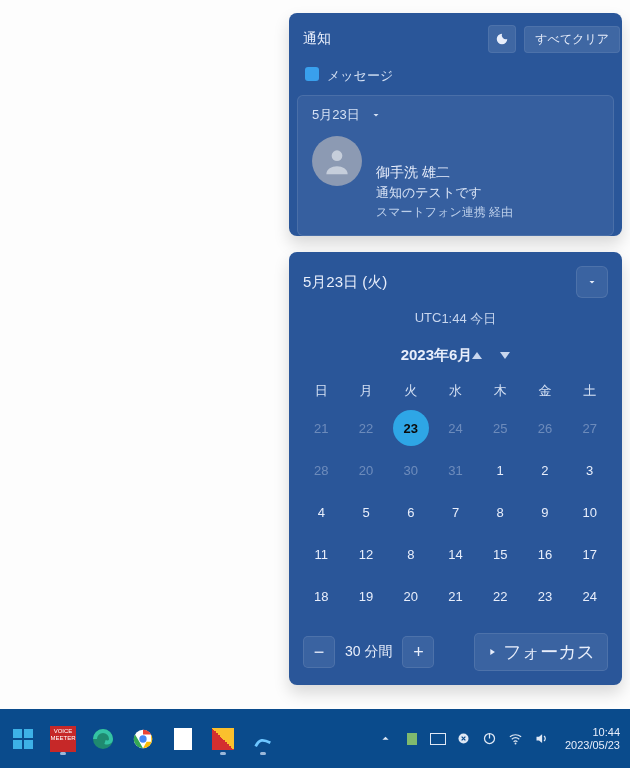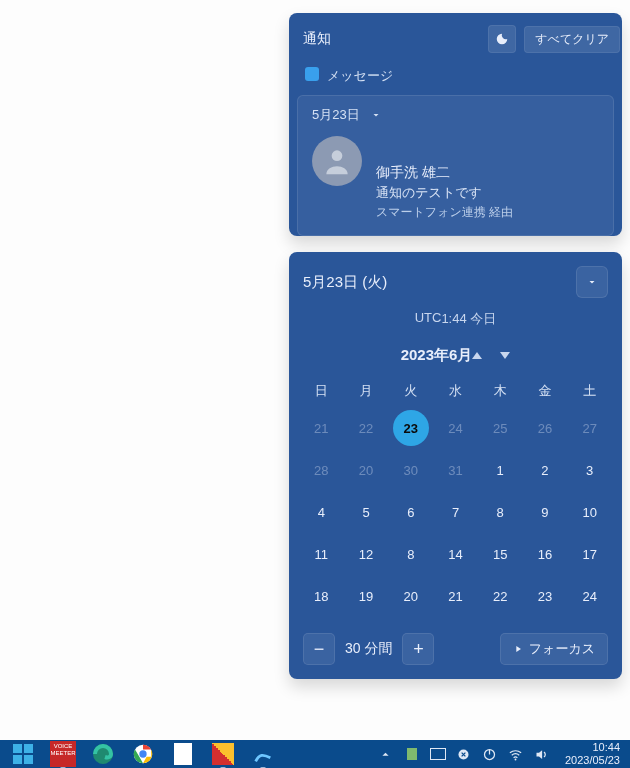--- a/index.html
+++ b/index.html
@@ -133,27 +133,27 @@
     width:30px;height:30px;border-radius:5px;
     background:rgba(255,255,255,0.08);
     display:flex;align-items:center;justify-content:center;
     color:#e8eefb;font-size:18px;
     border:1px solid rgba(255,255,255,0.10);
   }
   .step-val{font-size:14px;color:#e8eefb;}
   .focus-btn{
     display:flex;align-items:center;gap:6px;
     background:rgba(255,255,255,0.08);
-    padding:6px 12px;border-radius:5px;font-size:13px;color:#e8eefb;
+    padding:6px 12px;border-radius:5px;font-size:18px;color:#e8eefb;
     border:1px solid rgba(255,255,255,0.10);
   }
   .focus-btn svg{width:10px;height:10px;fill:#e8eefb;}
   
   .taskbar{
-    position:absolute;left:0;right:0;bottom:0;height:28px;
+    position:absolute;left:0;right:0;bottom:0;height:59px;
     background:#0a4b8c;
     display:flex;align-items:center;justify-content:space-between;
     padding:0 10px 0 6px;box-sizing:border-box;
   }
   .tb-left{display:flex;align-items:center;gap:6px;}
   .tb-app{
     width:34px;height:34px;display:flex;align-items:center;justify-content:center;border-radius:3px;
     position:relative;
   }
   .tb-app .under{position:absolute;bottom:1px;width:6px;height:3px;border-radius:2px;background:#9bb8d9;}

